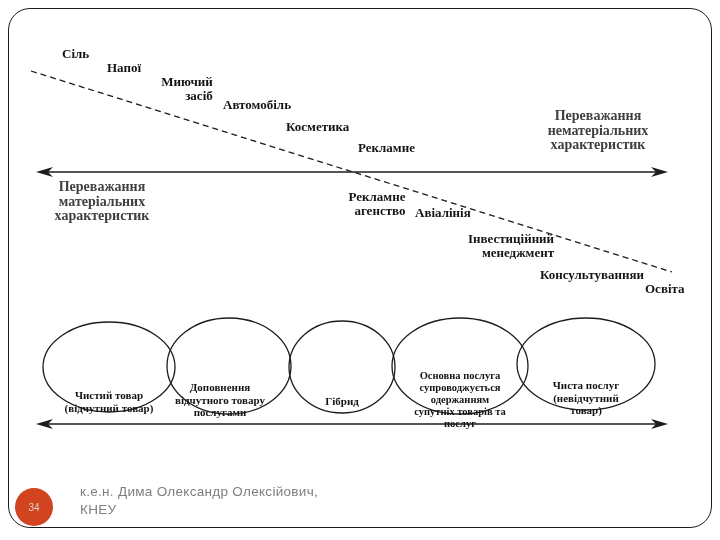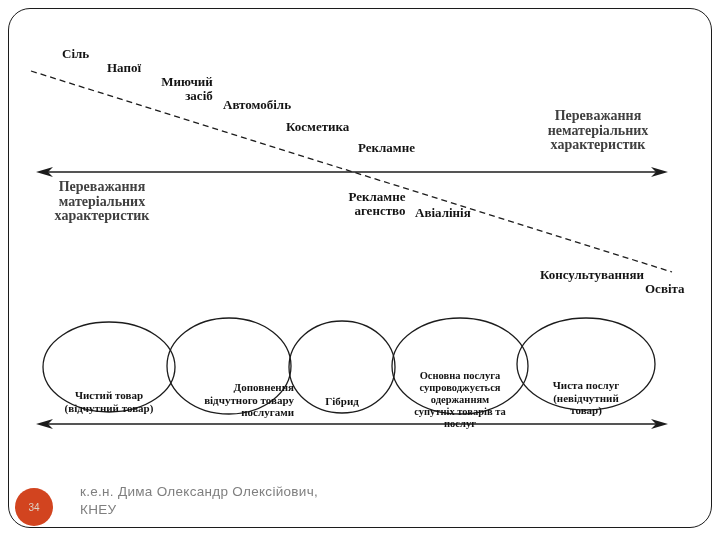--- a/index.html
+++ b/index.html
@@ -80,33 +80,35 @@
   <div class="lbl" style="left:83px;  top:61px;text-align:center;">Напої</div>
   <div class="lbl ctr" style="left:163px; top:75px;">Миючий
 засіб</div>
   <div class="lbl" style="left:199px; top:98px;">Автомобіль</div>
   <div class="lbl" style="left:262px; top:120px;">Косметика</div>
   <div class="lbl" style="left:334px; top:141px;">Рекламне</div>
 
   <div class="lbl ctr" style="left:353px; top:190px;">Рекламне
 агенство</div>
   <div class="lbl" style="left:391px; top:206px;">Авіалінія</div>
+  <div class="lbl ctr" style="left:487px; top:232px;">Інвестиційний
+менеджмент</div>
   <div class="lbl" style="left:516px; top:268px;">Консультуванняи</div>
   <div class="lbl" style="left:621px; top:282px;">Освіта</div>
 
   <div class="axis" style="left:102px; top:180px;">Переважання
 матеріальних
 характеристик</div>
   <div class="axis" style="left:598px; top:109px;">Переважання
 нематеріальних
 характеристик</div>
 
   <div class="ell-lbl" style="left:109px; top:367px; width:130px;">Чистий товар
 (відчутний товар)</div>
-  <div class="ell-lbl" style="left:229px; top:366px; width:130px;text-align:right;">Доповнення
+  <div class="ell-lbl" style="left:220px; top:366px; width:130px;">Доповнення
 відчутного товару
 послугами</div>
   <div class="ell-lbl" style="left:342px; top:367px; width:90px;">Гібрид</div>
   <div class="ell-lbl small" style="left:460px; top:366px; width:136px;">Основна послуга
 супроводжується
 одержанням
 супутніх товарів та
 послуг</div>
   <div class="ell-lbl" style="left:586px; top:364px; width:116px;">Чиста послуг
 (невідчутний

